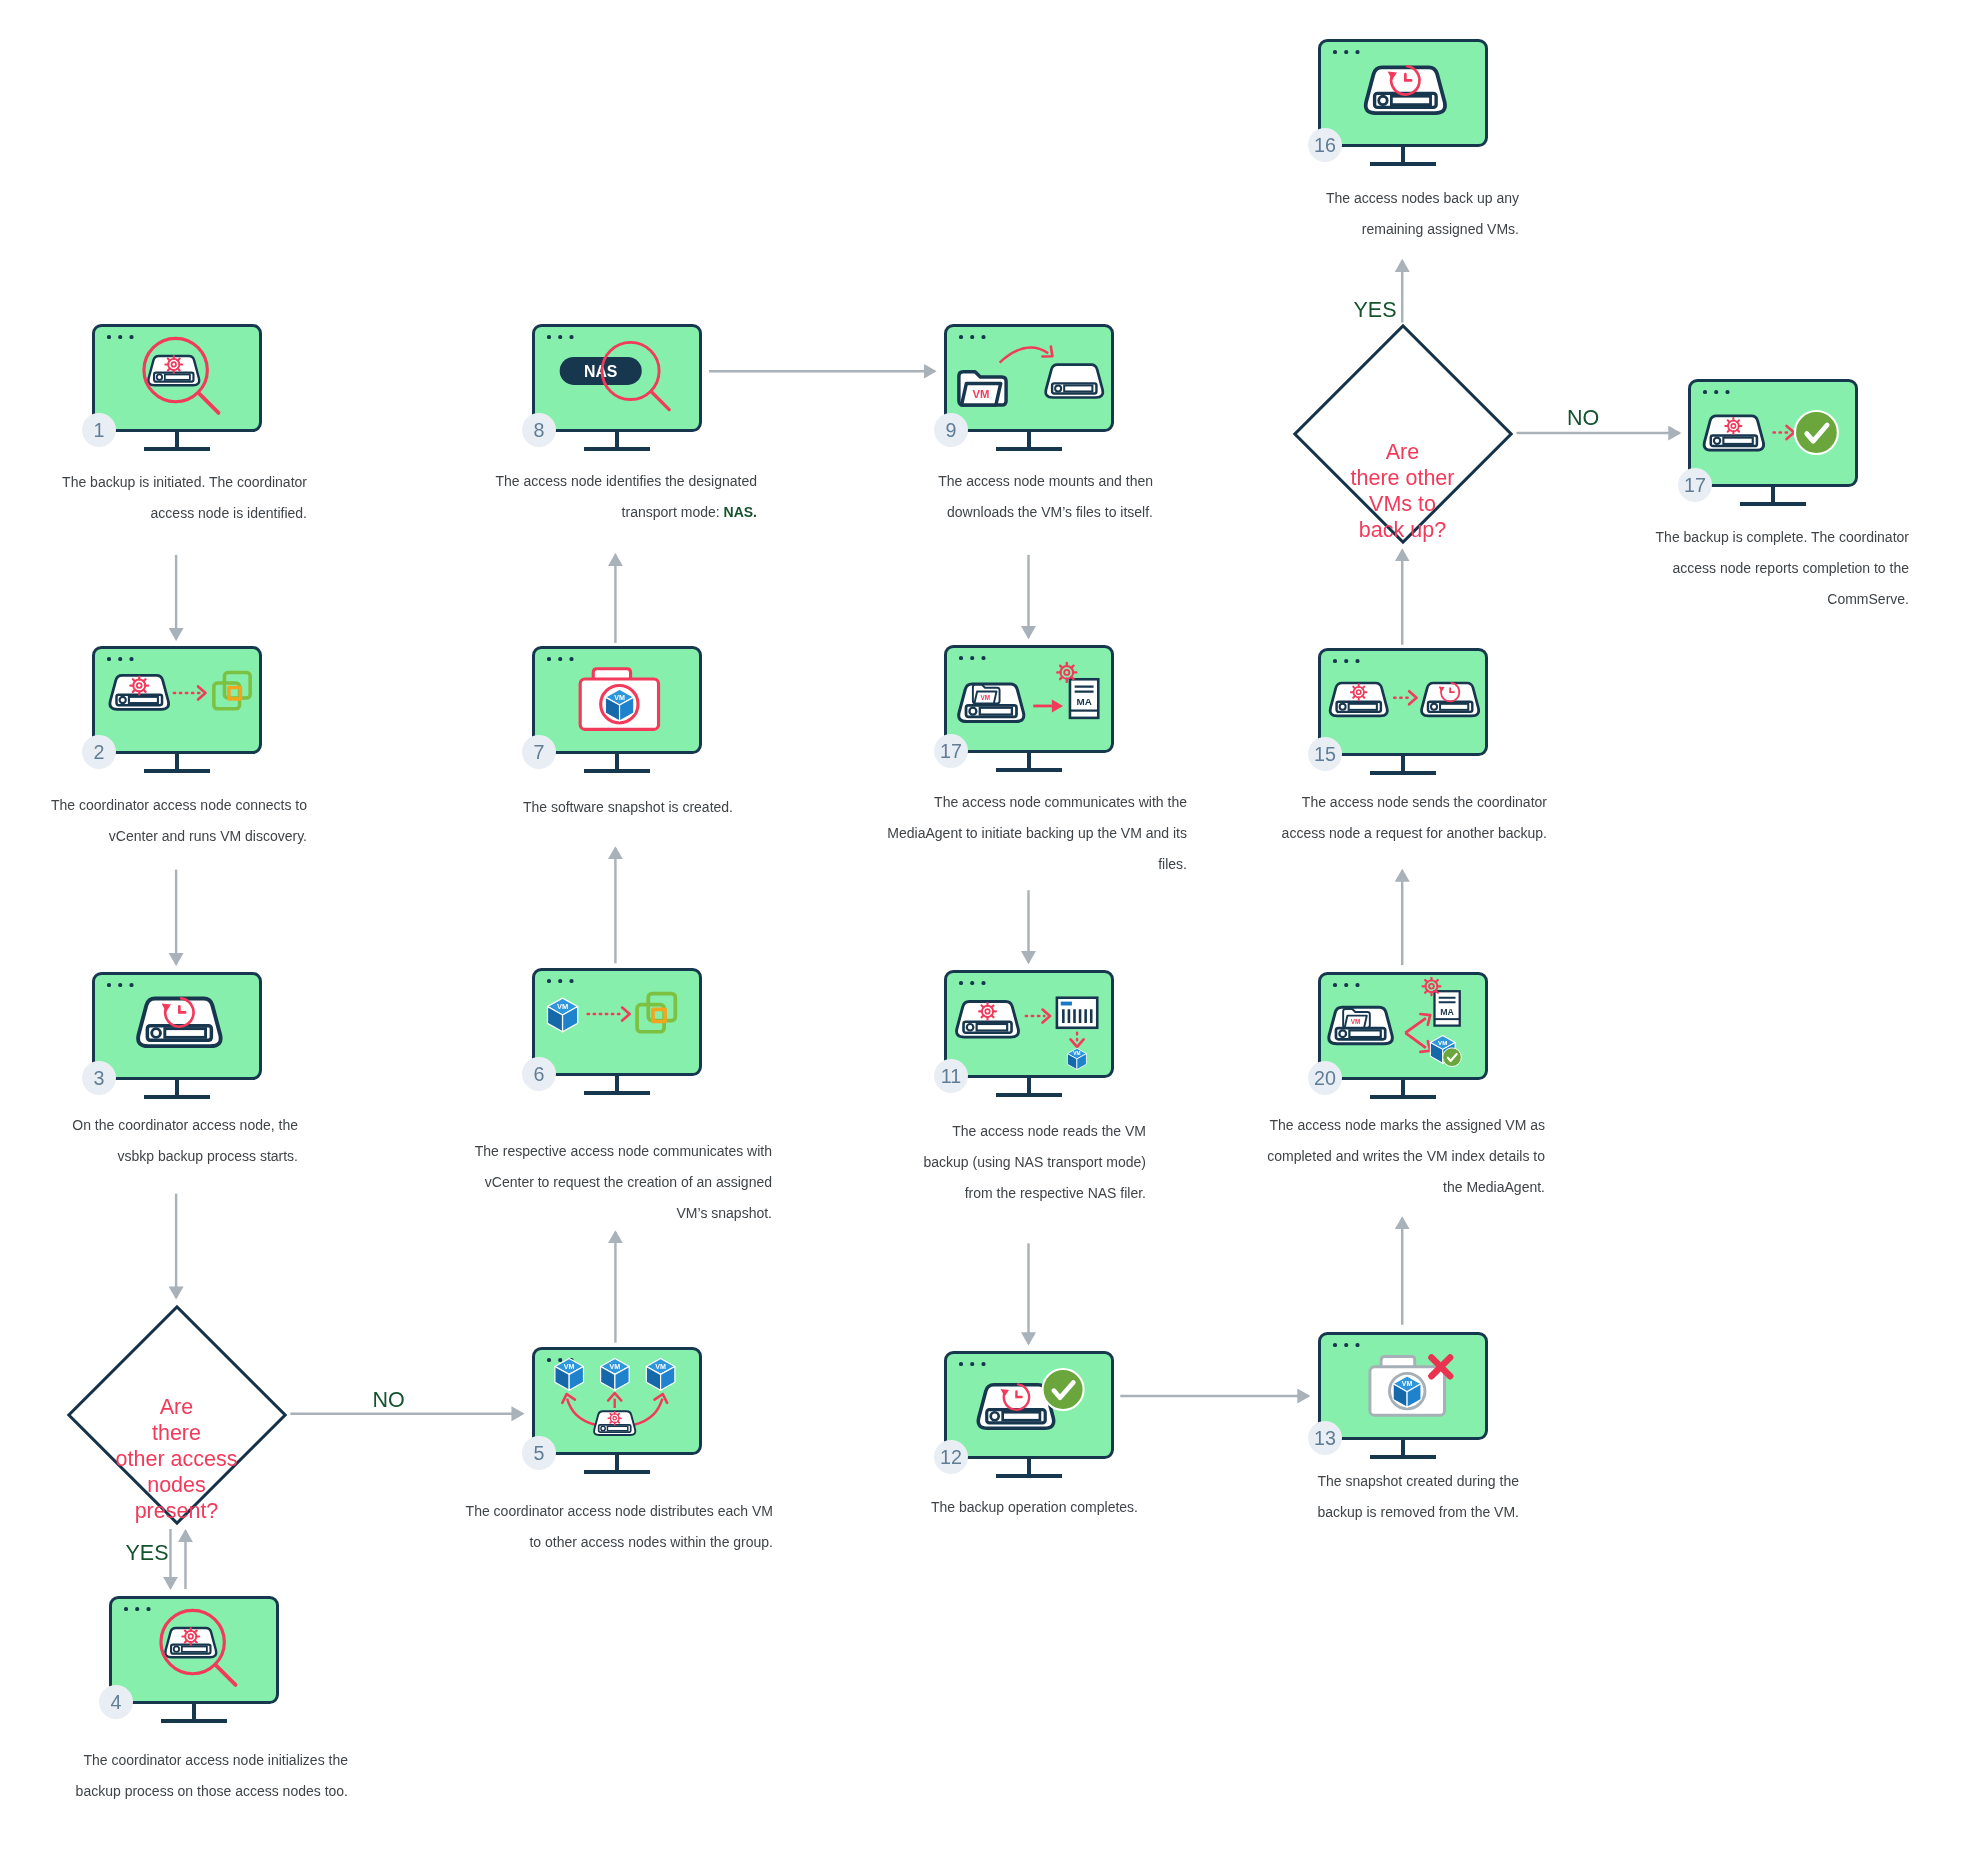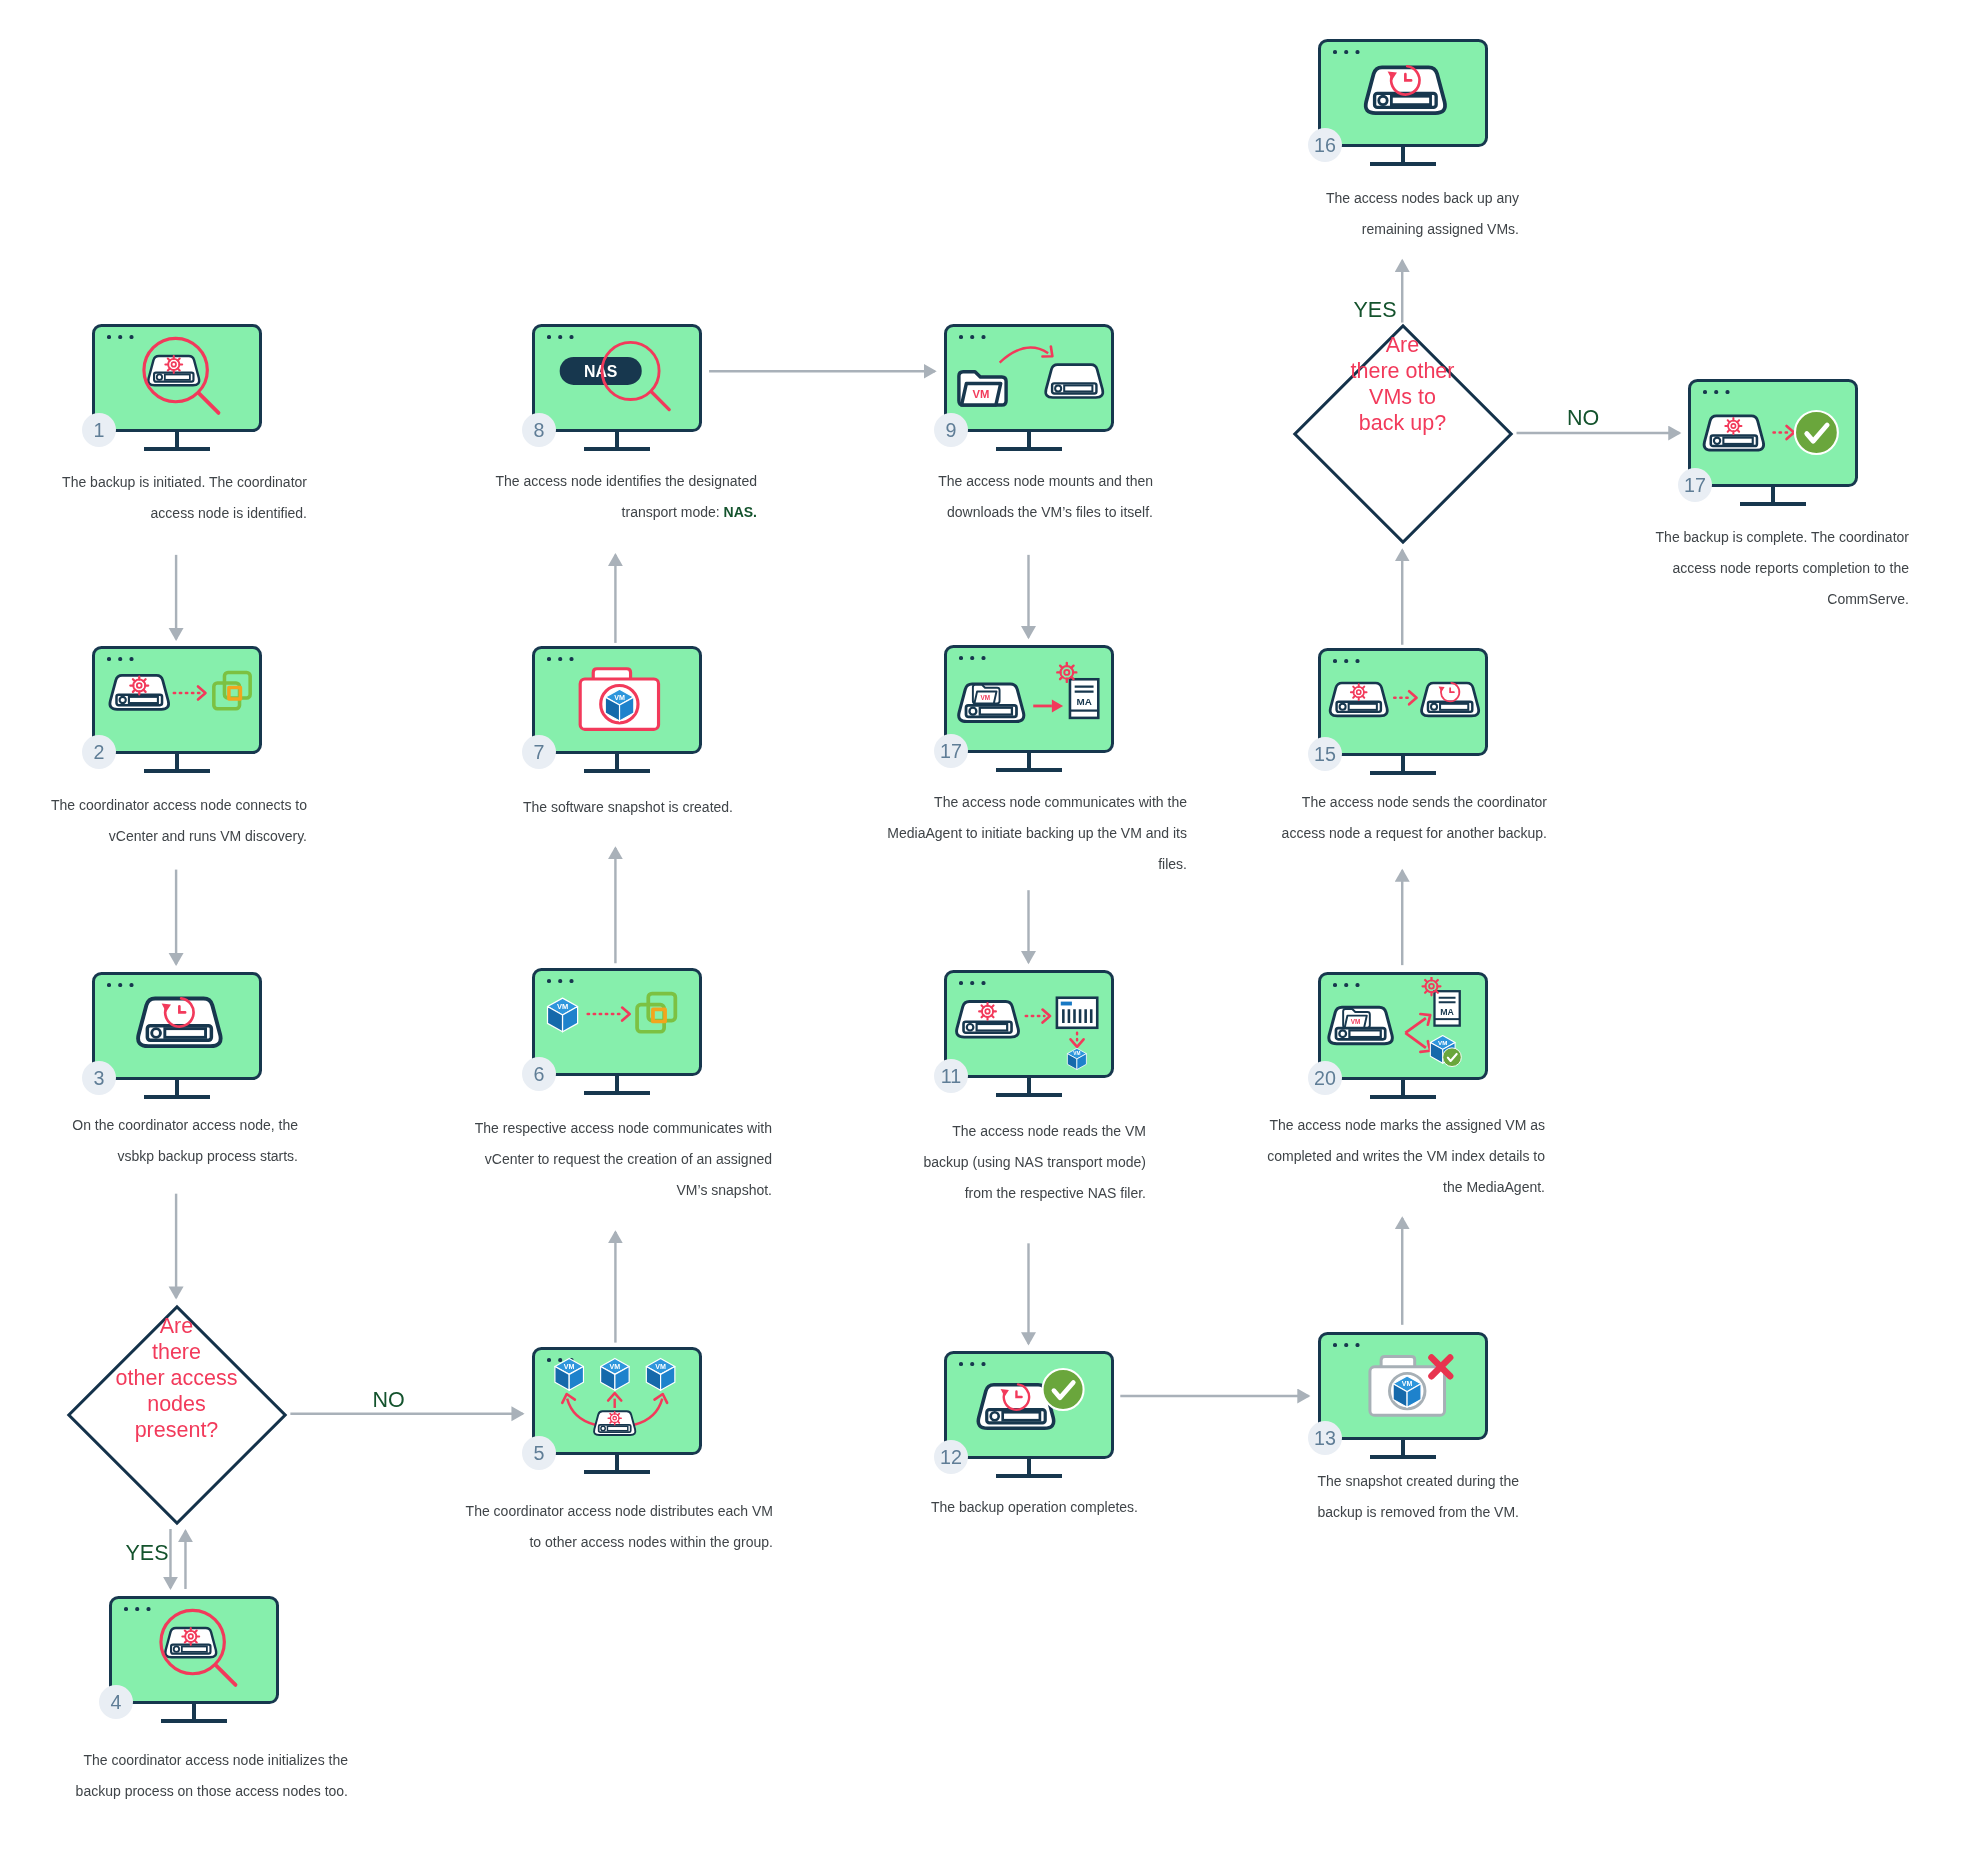--- a/index.html
+++ b/index.html
@@ -11,21 +11,21 @@
   .dots{position:absolute;left:12px;top:8.4px;width:3.7px;height:3.7px;border-radius:50%;background:#17374e;box-shadow:11.2px 0 0 #17374e,22.5px 0 0 #17374e;}
   .screen{position:absolute;left:0px;top:1.9px;}
   .neck{position:absolute;left:50%;top:105px;width:3.7px;height:16px;margin-left:-1.9px;background:#17374e;}
   .base{position:absolute;left:50%;top:120px;width:66px;height:3.7px;margin-left:-33px;background:#17374e;}
   .badge{position:absolute;left:-13px;top:86px;width:34px;height:34px;border-radius:50%;background:#e9eef4;color:#5f7d96;font-size:19.7px;display:flex;align-items:center;justify-content:center;z-index:3;}
   .caption{position:absolute;z-index:2;text-align:right;font-size:14px;line-height:31px;color:#3f4448;}
   .caption b{font-weight:bold;color:#14532d;}
   .edge-label{position:absolute;z-index:2;font-size:21.5px;color:#14532d;text-align:center;}
   .diamond{position:absolute;z-index:2;}
   .diamond .shape{position:absolute;border:3.3px solid #14324a;background:#fff;transform:rotate(45deg);box-sizing:border-box;}
-  .diamond .qtext{position:absolute;left:0;top:8px;width:100%;height:100%;display:flex;flex-direction:column;align-items:center;justify-content:flex-start;color:#f23a5b;font-size:21.5px;line-height:26px;text-align:center;}
+  .diamond .qtext{position:absolute;left:0;top:0;width:100%;height:100%;display:flex;flex-direction:column;align-items:center;justify-content:flex-end;color:#f23a5b;font-size:21.5px;line-height:26px;text-align:center;}
   svg text{font-family:"Liberation Sans","DejaVu Sans",sans-serif;}
 </style>
 </head>
 <body>
 
 <div id="canvas">
 
 <svg aria-hidden="true" style="position:absolute;width:0;height:0;overflow:hidden">
   <defs>
     <g id="sym-device">
@@ -218,21 +218,21 @@
       <use href="#sym-cube" transform="translate(12,26) scale(0.95)"></use>
       <path d="M56,44 H94" stroke="#f23a5b" stroke-width="2.6" stroke-dasharray="1.5,5" stroke-linecap="round" fill="none"></path>
       <use href="#sym-chev" transform="translate(99,44)"></use>
       <use href="#sym-vsphere" transform="translate(108,21)"></use>
     </svg>
     <div class="neck"></div>
         <div class="base"></div>
     <div class="badge">6</div>
   </div>
 </div>
-<div class="caption" style="left:461px;top:1113px;width:311px"><span>The respective access node communicates with vCenter to request the creation of an assigned VM’s snapshot.</span></div>
+<div class="caption" style="left:461px;top:1136px;width:311px"><span>The respective access node communicates with vCenter to request the creation of an assigned VM’s snapshot.</span></div>
 
 <div class="step" style="left:532px;top:646px">
   <div class="monitor">
     <div class="dots"></div>
     <svg class="screen" width="165" height="97" viewBox="0 0 176 104">
       <path d="M62,30 V23 Q62,19 66,19 H98 Q102,19 102,23 V30" fill="#fff" stroke="#f23a5b" stroke-width="3.4"></path>
       <rect x="48" y="30" width="84" height="54" rx="5" fill="#fff" stroke="#f23a5b" stroke-width="3.4"></rect>
       <circle cx="90" cy="57" r="20" fill="#fff" stroke="#f23a5b" stroke-width="3.4"></circle>
       <use href="#sym-cube" transform="translate(74,40) scale(0.9)"></use>
     </svg>

